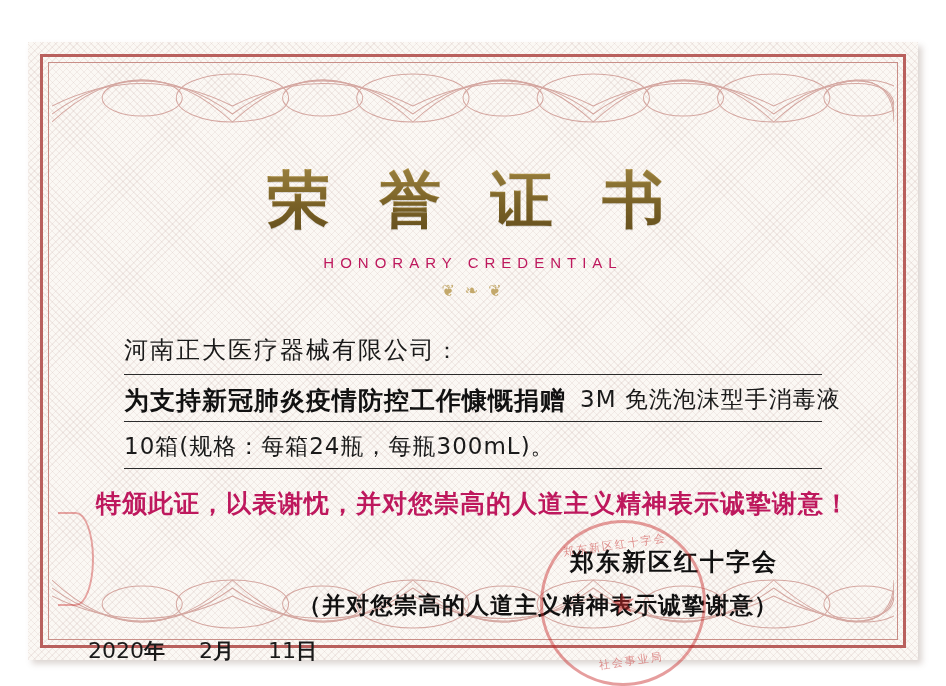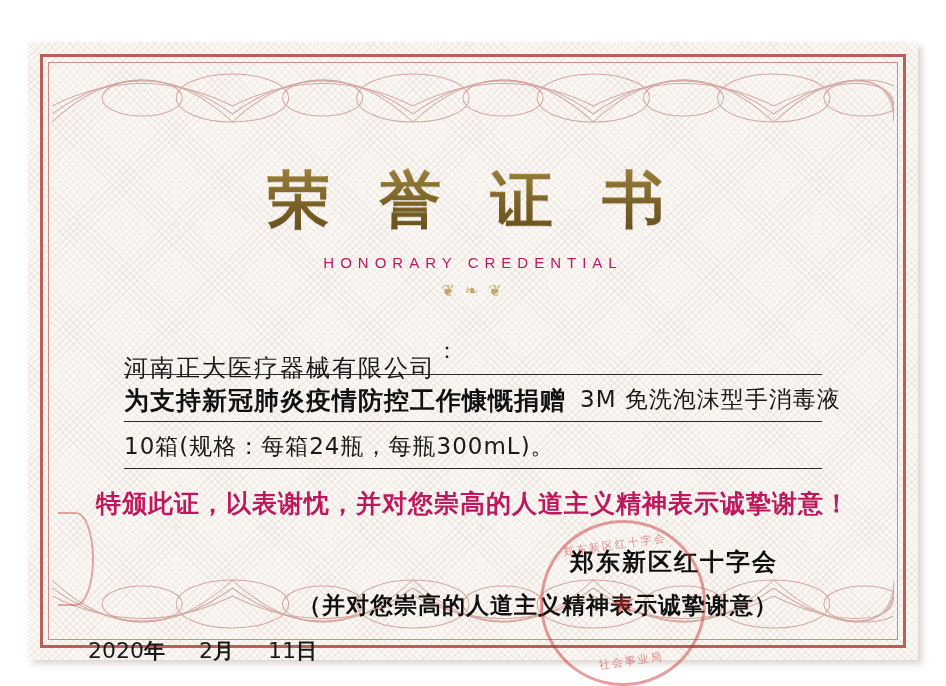--- a/index.html
+++ b/index.html
@@ -116,21 +116,21 @@
     margin-left: 36px;
     margin-right: 36px;
     border-bottom: 1.5px solid #2b2b2b;
     height: 40px;
   }
   .handwriting {
     font-family: "DejaVu Sans", sans-serif;
     font-size: 24px;
     color: #1a1a1a;
     position: relative;
-    top: 18px;
+    top: 0;
     letter-spacing: 2px;
   }
   .recipient-colon {
     font-family: "DejaVu Sans", sans-serif;
     font-size: 22px;
   }
 
   .para-line {
     margin-left: 36px;
     margin-right: 36px;

